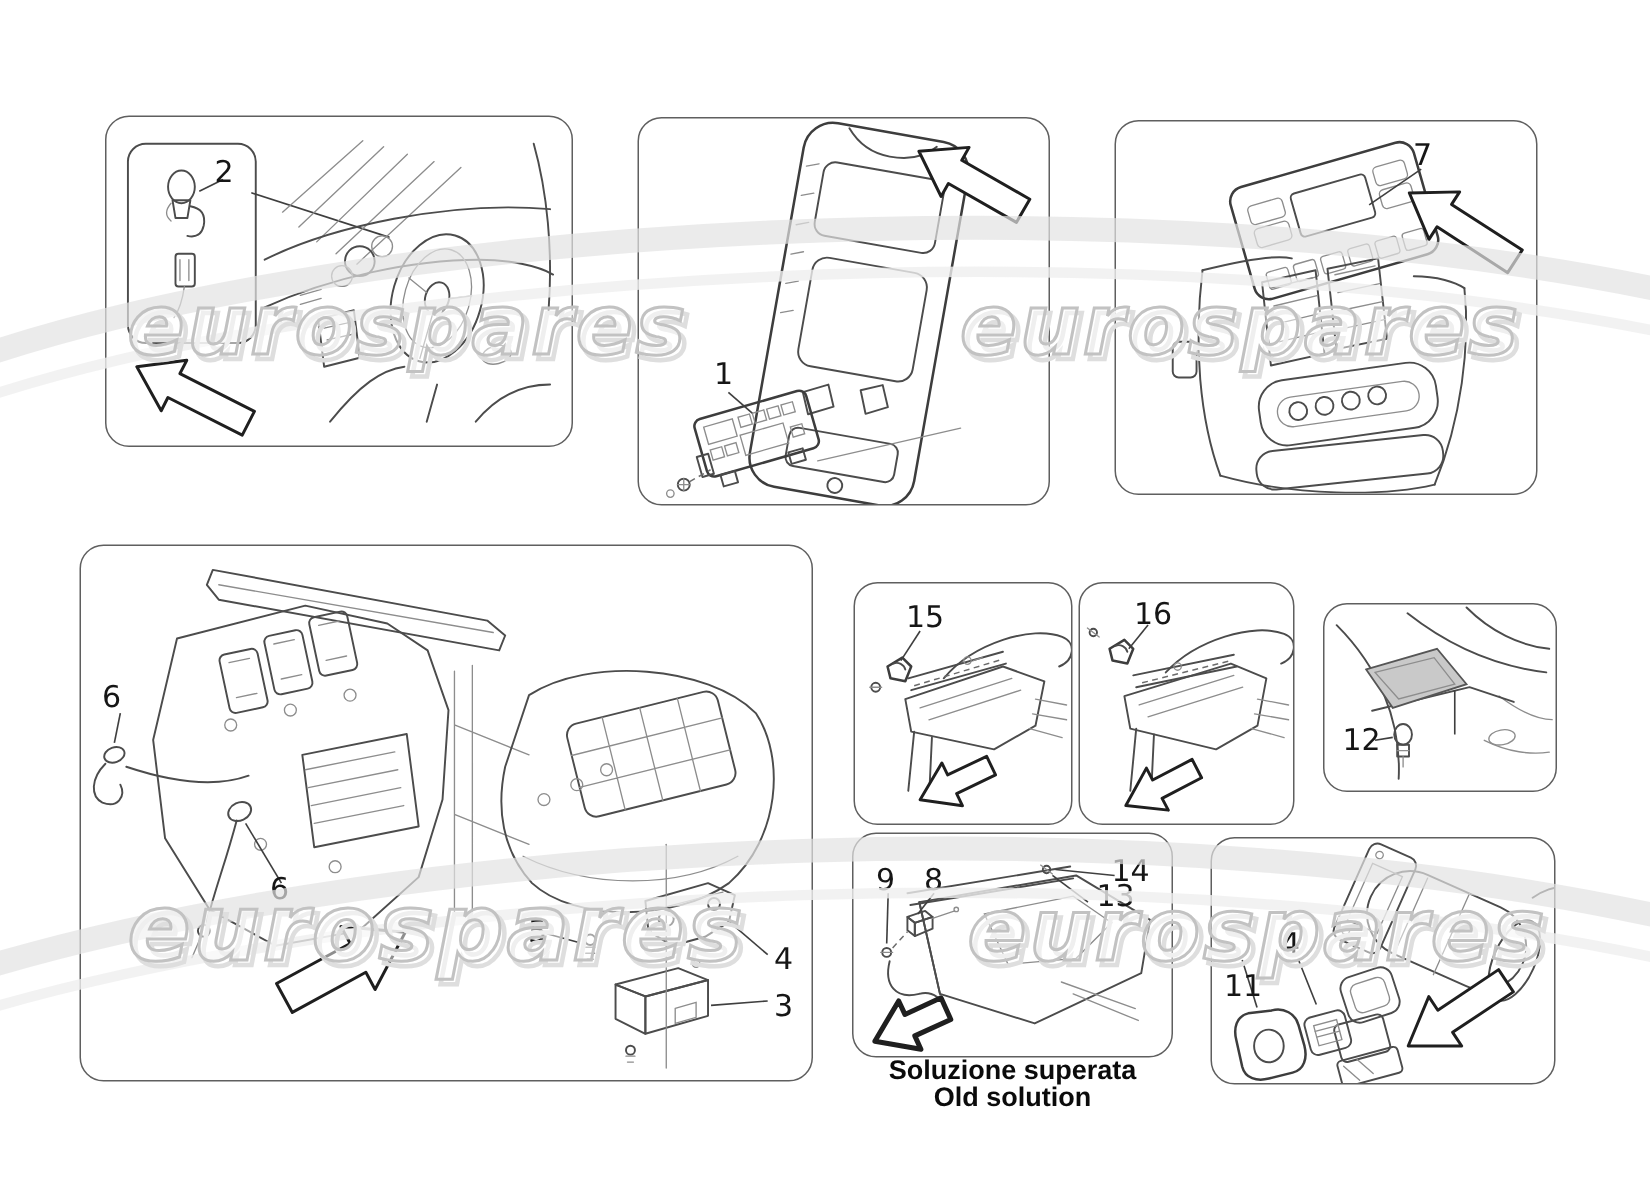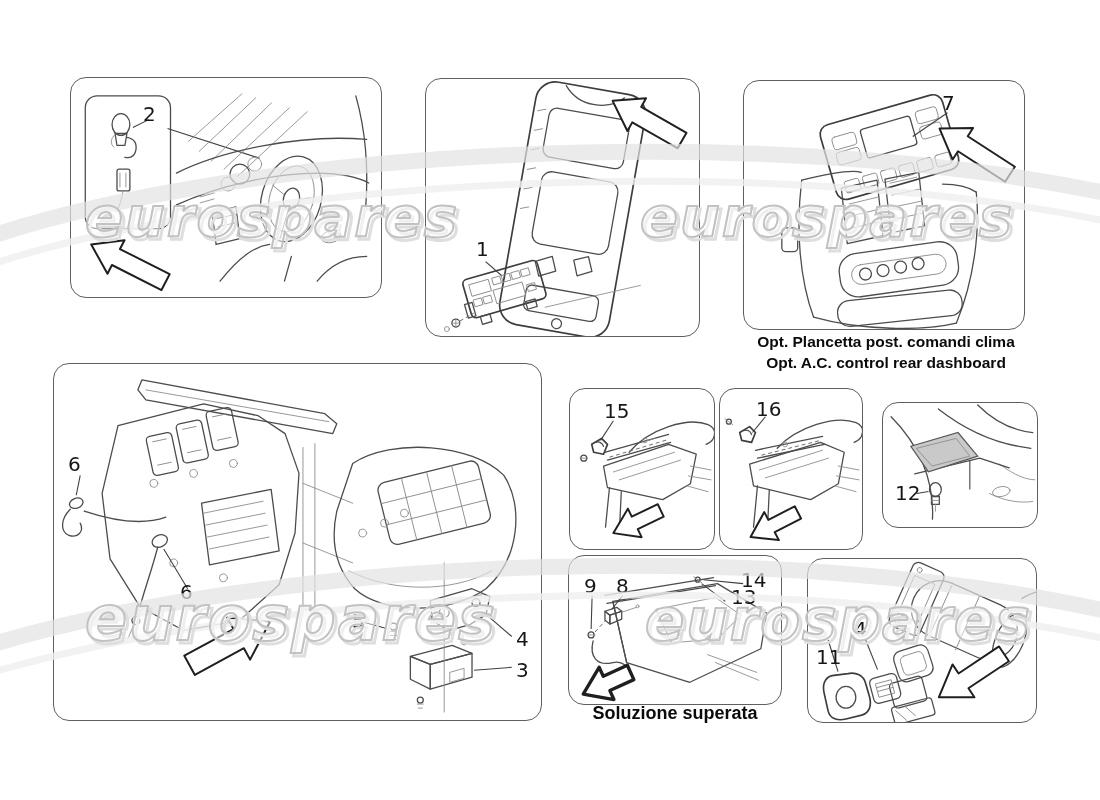--- a/index.html
+++ b/index.html
@@ -152,24 +152,20 @@
           <rect x="94" y="216" width="126" height="26" rx="12" class="ln"></rect>
         </g>
         <rect x="38" y="148" width="16" height="24" rx="4" class="ln"></rect>
       </g>
       <path d="M205,32 L170,56" class="lead"></path>
       <polygon class="arrow" points="197.0,48.0 230.8,47.3 225.4,55.7 272.9,86.4 263.1,101.6 215.6,70.8 210.2,79.2"></polygon>
     </svg>
     <span class="callout" style="left:198px;top:12px;">7</span>
   </section>
 
-  <div class="caption" style="left:740px;top:331px;width:292px;">
-    <div>Opt. Plancetta post. comandi clima</div>
-    <div>Opt. A.C. control rear dashboard</div>
-  </div>
 
   <section class="panel" style="left:53px;top:363px;width:489px;height:358px;">
     <svg viewBox="0 0 489 358">
       <g>
         <path d="M88,16 L272,50 L284,60 L280,70 L92,36 L84,26 Z" class="ln"></path>
         <path d="M92,26 L276,58" class="thin"></path>
       </g>
       <g>
         <path d="M64,62 L150,40 L205,52 L232,70 L246,110 L242,170 L226,222 L186,258 L130,268 L86,244 L56,196 L48,130 Z" class="ln"></path>
         <g transform="rotate(-12 130 90)">
@@ -346,20 +342,21 @@
       <polygon class="arrow arrow-dark" points="14.0,140.0 30.1,112.8 34.3,121.9 58.7,110.7 65.3,125.3 41.0,136.4 45.1,145.5"></polygon>
     </svg>
     <span class="callout" style="left:15px;top:20px;">9</span>
     <span class="callout" style="left:47px;top:20px;">8</span>
     <span class="callout" style="left:172px;top:14px;">14</span>
     <span class="callout" style="left:162px;top:31px;">13</span>
   </section>
 
   <div class="caption" style="left:560px;top:704px;width:230px;font-size:18px;line-height:18px;">
     <div>Soluzione superata</div>
+    <div>Old solution</div>
   </div>
 
   <section class="panel" style="left:807px;top:558px;width:230px;height:165px;">
     <svg viewBox="0 0 230 165">
       <g transform="rotate(24 150 65)">
         <rect x="100" y="30" width="112" height="58" rx="29" class="ln"></rect>
         <ellipse cx="206" cy="59" rx="14" ry="29" class="ln"></ellipse>
         <rect x="86" y="24" width="34" height="70" rx="6" class="ln"></rect>
         <rect x="92" y="38" width="22" height="42" class="thin"></rect>
         <circle cx="94" cy="31" r="2.5" class="thin"></circle>

